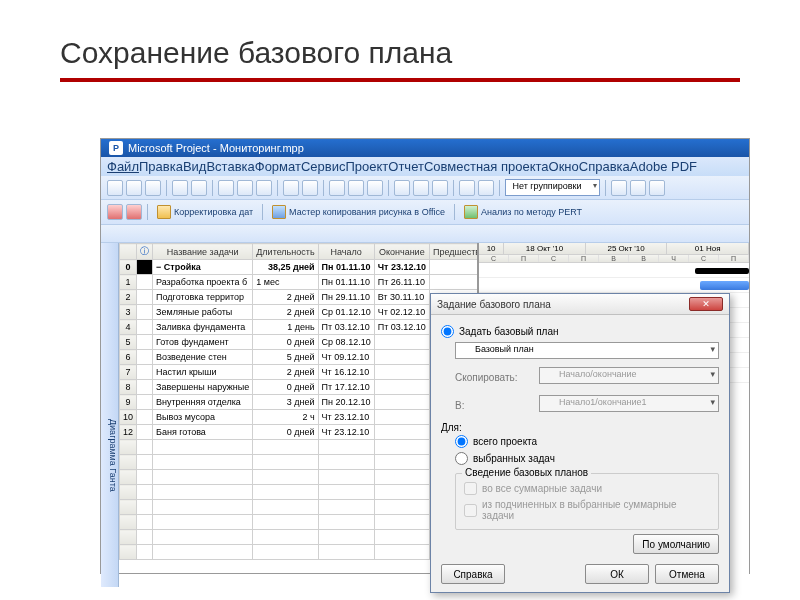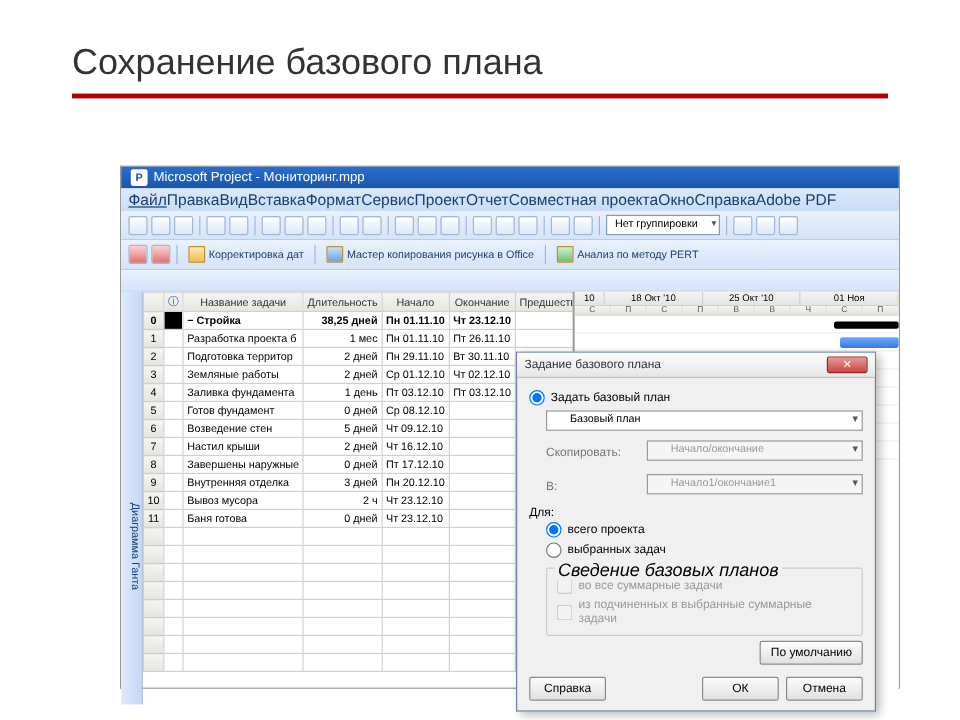--- a/index.html
+++ b/index.html
@@ -55,21 +55,21 @@
     .radio-row { display: flex; align-items: center; gap: 5px; padding: 2px 0; }
     .radio-row input { margin: 0; }
     .d-select { width: 100%; height: 17px; background: #fff; border: 1px solid #999; margin: 2px 0 6px 0; font-size: 9px; padding: 1px 19px; position: relative; }
     .d-select.disabled { background: #f5f5f5; color: #999; }
     .d-select::after { content: '▾'; position: absolute; right: 3px; top: 1px; color: #555; }
     .sub { margin-left: 14px; }
     .lbl-inline { display: flex; align-items: center; gap: 16px; margin-bottom: 3px; }
     .lbl-inline .lbl { width: 68px; color: #777; }
     .disabled-text { color: #999; }
     .groupbox { border: 1px solid #ccc; border-radius: 2px; margin-top: 6px; padding: 6px 8px; position: relative; }
-    .groupbox .legend { position: absolute; top: -7px; left: 6px; background: #f0f0f0; padding: 0 3px; font-size: 15px; font-style: italic; }
+    .groupbox .legend { position: absolute; top: -7px; left: 6px; background: #f0f0f0; padding: 0 3px; font-size: 10px; }
     .check-row { display: flex; align-items: center; gap: 5px; padding: 2px 0; color: #999; }
     .btn-row { display: flex; justify-content: flex-end; gap: 6px; margin-top: 10px; }
     .btn-row-top { justify-content: flex-end; margin-top: 4px; }
     .winbtn { min-width: 64px; height: 20px; background: linear-gradient(#fdfdfd,#e0e0e0); border: 1px solid #8a8a8a; border-radius: 2px; font-size: 10px; padding: 2px 8px; }
     .winbtn.left { margin-right: auto; }
   </style>
 </head>
 <body>
 
 <div class="slide-title">Сохранение базового плана</div>
@@ -173,21 +173,21 @@
             <td>− Стройка</td>
                 <td style="text-align:right">38,25 дней</td>
             <td>Пн 01.11.10</td>
                 <td>Чт 23.12.10</td>
                 <td></td>
           </tr>
           <tr>
                 <td class="rowhead">1</td>
                 <td></td>
                 <td>   Разработка проекта б</td>
-                <td style="text-align:right">1 мес</td>
+                <td style="">1 мес</td>
                 <td>Пн 01.11.10</td>
                 <td>Пт 26.11.10</td>
                 <td></td>
               </tr>
           <tr>
                 <td class="rowhead">2</td>
                 <td></td>
                 <td>   Подготовка территор</td>
                 <td style="text-align:right">2 дней</td>
                 <td>Пн 29.11.10</td>
@@ -260,21 +260,21 @@
           <tr>
                 <td class="rowhead">10</td>
                 <td></td>
                 <td>   Вывоз мусора</td>
                 <td style="text-align:right">2 ч</td>
                 <td>Чт 23.12.10</td>
                 <td></td>
                 <td></td>
               </tr>
           <tr>
-                <td class="rowhead">11</td>
+                <td class="rowhead">12</td>
                 <td></td>
                 <td>   Баня готова</td>
                 <td style="text-align:right">0 дней</td>
                 <td>Чт 23.12.10</td>
                 <td></td>
                 <td></td>
               </tr>
           <tr>
                 <td class="rowhead"></td>
                 <td></td>

